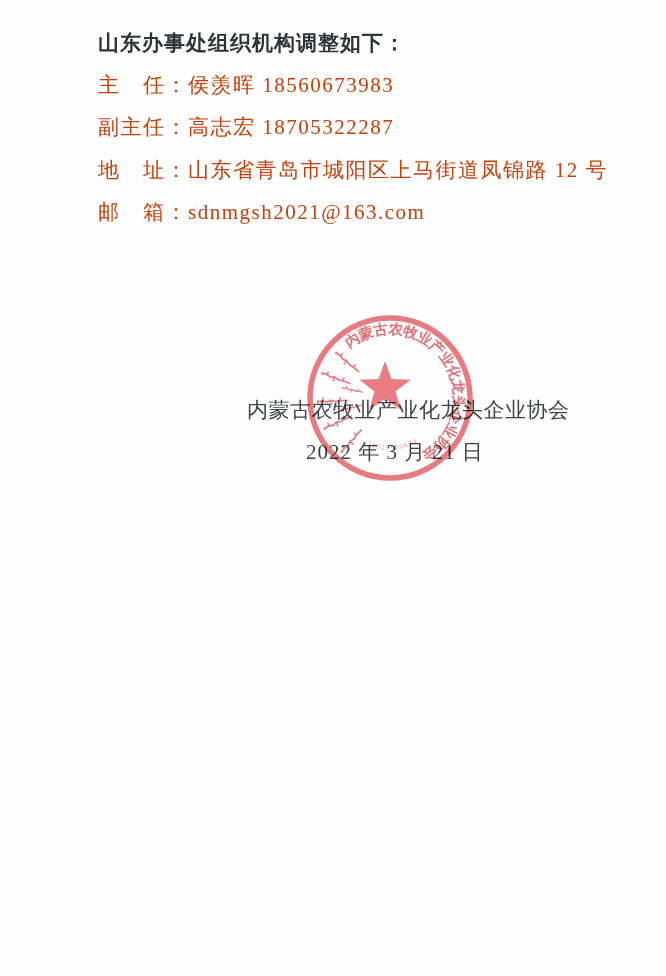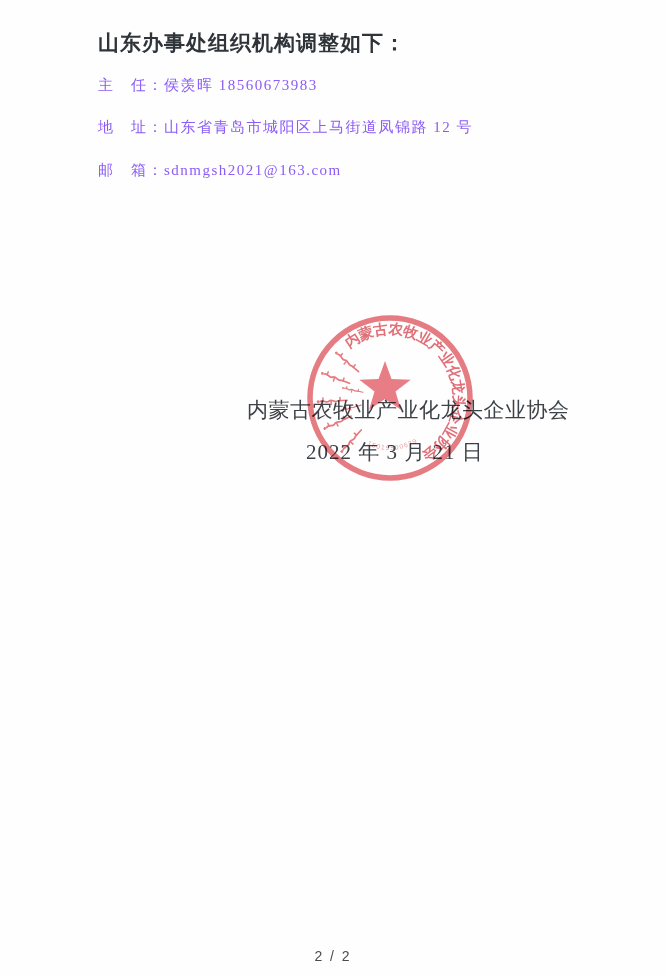--- a/index.html
+++ b/index.html
@@ -18,25 +18,25 @@
   }
   .doc-title{
     font-size:21px;
     font-weight:700;
     color:#2e3439;
     letter-spacing:1px;
     line-height:42px;
     white-space:nowrap;
   }
   .row{
-    font-size:15px;
+    font-size:21px;
     line-height:42.4px;
     letter-spacing:1.5px;
     white-space:nowrap;
-    color:#8b5cf6;
+    color:#c2410c;
   }
   .row .val{letter-spacing:1.5px;}
   .sig-org{
     position:absolute;
     left:247px;top:396px;
     font-size:21px;
     letter-spacing:0.5px;
     color:#3d4248;
     white-space:nowrap;
   }
@@ -84,20 +84,23 @@
 
 <div class="page">
 
   <div class="content">
     <div class="doc-title">山东办事处组织机构调整如下：</div>
 
     <div class="row">
       <span class="lbl">主　任：</span><span class="val">侯羡晖 18560673983</span>
     </div>
     <div class="row">
+      <span class="lbl">副主任：</span><span class="val">高志宏 18705322287</span>
+    </div>
+    <div class="row">
       <span class="lbl">地　址：</span><span class="val">山东省青岛市城阳区上马街道凤锦路 12 号</span>
     </div>
     <div class="row">
       <span class="lbl">邮　箱：</span><span class="val">sdnmgsh2021@163.com</span>
     </div>
   </div>
 
   <div class="sig-org">内蒙古农牧业产业化龙头企业协会</div>
   <div class="sig-date">2022 年 3 月 21 日</div>
 
@@ -128,15 +131,14 @@
       <use href="#mcol" transform="translate(95,95) rotate(-50) translate(0,-70)"></use>
       <use href="#mcol" transform="translate(95,95) rotate(-104) translate(0,-50) scale(0.7)"></use>
       <use href="#mcol" transform="translate(95,95) rotate(-78) translate(0,-48) scale(0.7)"></use>
     </g>
 
     <text class="serial-text">
       <textPath href="#arcBottom" startOffset="8">15019500679</textPath>
     </text>
   </svg>
 
-  <div class="page-number">2 / 2</div>
 
 </div>
 
 </body></html>

